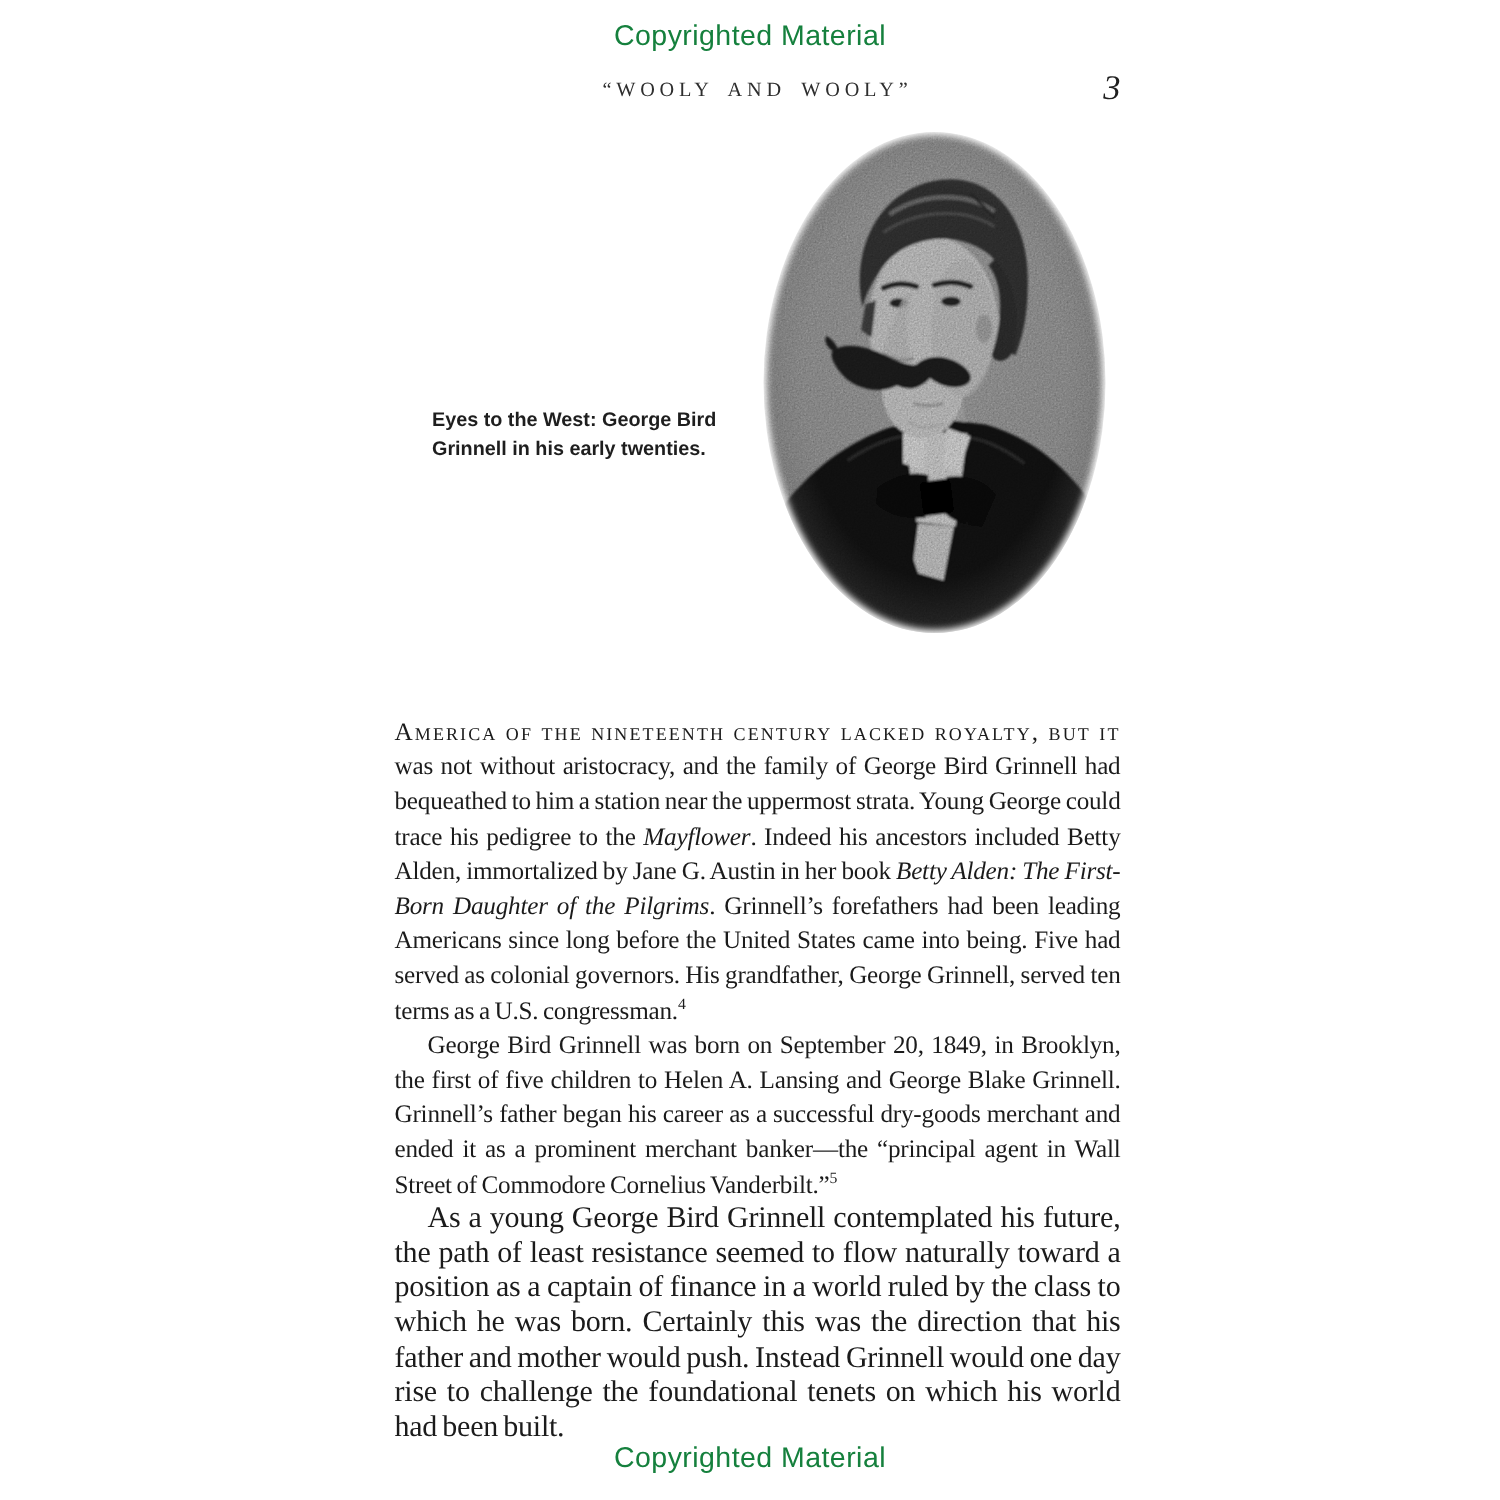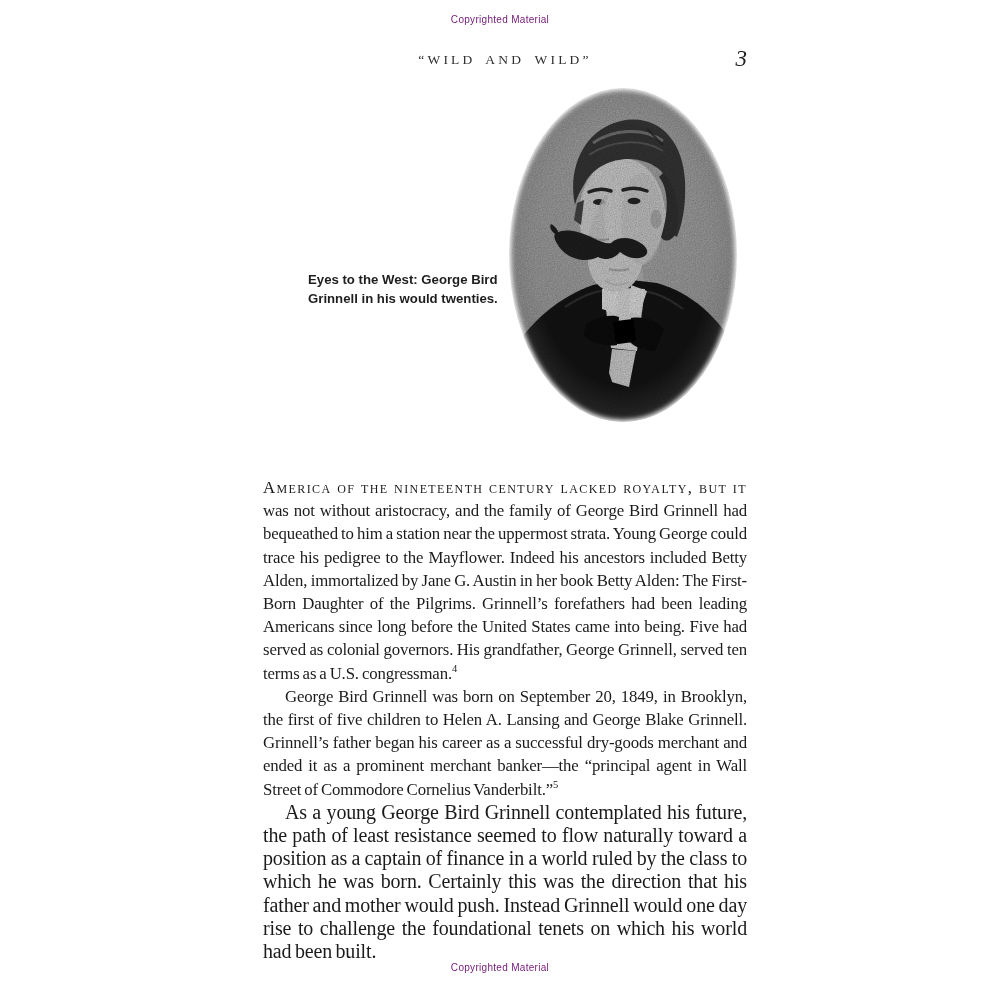--- a/index.html
+++ b/index.html
@@ -4,69 +4,69 @@
 <style>
   * { margin: 0; padding: 0; box-sizing: border-box; }
   html, body { width: 1000px; height: 1000px; background: #ffffff; overflow: hidden; }
   .page {
     position: relative; width: 1000px; height: 1000px; background: #ffffff;
     font-family: "Liberation Serif", serif; color: #1b1b1b;
   }
 
   .copyright {
     position: absolute; left: 0; width: 1000px; text-align: center;
-    font-family: "Liberation Sans", sans-serif; font-size: 10px;
-    color: #701a75; letter-spacing: 0.3px;
+    font-family: "Liberation Sans", sans-serif; font-size: 19px;
+    color: #15803d; letter-spacing: 0.3px;
   }
   .copyright.top { top: 14px; }
   .copyright.bottom { top: 962px; }
 
   .running-header { position: absolute; left: 263px; top: 46px; width: 484px; height: 30px; }
   .rh-title {
     position: absolute; left: 0; right: 0; top: 6px; text-align: center;
     font-family: "Liberation Serif", serif; font-size: 13.5px; color: #2e2e2e;
     letter-spacing: 3.2px; word-spacing: 4px;
   }
   .rh-num {
     position: absolute; right: 0; top: 0;
     font-family: "Liberation Serif", serif; font-style: italic;
     font-size: 23px; color: #1f1f1f;
   }
 
   .portrait { position: absolute; left: 505px; top: 85px; width: 236px; height: 340px; }
   .portrait svg { display: block; }
 
   .caption {
-    position: absolute; left: 308px; top: 271px; width: 200px;
+    position: absolute; left: 288px; top: 271px; width: 200px;
     font-family: "Liberation Sans", sans-serif; font-weight: bold;
     font-size: 13.2px; line-height: 18.6px; color: #1e1e1e;
   }
   .caption .credit { font-style: italic; }
 
   .body-text {
     position: absolute; left: 263px; top: 476px; width: 484px;
     font-size: 16.8px; line-height: 23.2px; text-align: justify;
     letter-spacing: -0.15px; word-spacing: -1px; color: #1b1b1b;
   }
   .body-text p { margin: 0; }
   .body-text p.indented { text-indent: 22px; }
   .body-text p.tight { font-size: 20px; word-spacing: -1.4px; }
   .smallcaps { font-variant: small-caps; letter-spacing: 1.4px; margin-top: 21px; }
-  .ital { }
+  .ital { font-style: italic; }
   sup.fn { font-size: 10.5px; vertical-align: super; line-height: 0; }
 </style>
 </head>
 <body>
 
 <div class="page">
 
   <div class="copyright top">Copyrighted Material</div>
 
   <div class="running-header">
-    <span class="rh-title">“WILD AND WILD”</span>
+    <span class="rh-title">“WOOLY AND WOOLY”</span>
     <span class="rh-num">3</span>
   </div>
 
   <div class="portrait">
     <svg width="236" height="340" viewBox="0 0 236 340">
       <defs>
         <radialGradient id="bgG" cx="50%" cy="36%" r="75%">
           <stop offset="0%" stop-color="#b7b7b7"></stop>
           <stop offset="55%" stop-color="#adadad"></stop>
           <stop offset="100%" stop-color="#9c9c9c"></stop>
@@ -144,21 +144,21 @@
         </g>
         <ellipse cx="118" cy="170" rx="114" ry="167" fill="url(#vign)"></ellipse>
         <rect x="0" y="0" width="236" height="340" filter="url(#grainF)" opacity="0.45"></rect>
       </g>
       <ellipse cx="118" cy="170" rx="116" ry="169" fill="none" stroke="#ffffff" stroke-width="8" filter="url(#rimBlur)"></ellipse>
     </svg>
   </div>
 
   <div class="caption">
     <div>Eyes to the West: George Bird</div>
-    <div>Grinnell in his would twenties.</div>
+    <div>Grinnell in his early twenties.</div>
   </div>
 
   <div class="body-text">
     <p><span class="smallcaps">America of the nineteenth century lacked royalty, but it</span><span> was not without aristocracy, and the family of George Bird Grinnell had bequeathed to him a station near the uppermost strata. Young George could trace his pedigree to the </span><span class="ital">Mayflower</span><span>. Indeed his ancestors included Betty Alden, immortalized by Jane G. Austin in her book </span><span class="ital">Betty Alden: The First-Born Daughter of the Pilgrims</span><span>. Grinnell’s forefathers had been leading Americans since long before the United States came into being. Five had served as colonial governors. His grandfather, George Grinnell, served ten terms as a U.S. congressman.</span><sup class="fn">4</sup></p>
     <p class="indented"><span>George Bird Grinnell was born on September 20, 1849, in Brooklyn, the first of five children to Helen A. Lansing and George Blake Grinnell. Grinnell’s father began his career as a successful dry-goods merchant and ended it as a prominent merchant banker—the “principal agent in Wall Street of Commodore Cornelius Vanderbilt.”</span><sup class="fn">5</sup></p>
     <p class="indented tight"><span>As a young George Bird Grinnell contemplated his future, the path of least resistance seemed to flow naturally toward a position as a captain of finance in a world ruled by the class to which he was born. Certainly this was the direction that his father and mother would push. Instead Grinnell would one day rise to challenge the foundational tenets on which his world had been built.</span></p>
   </div>
 
   <div class="copyright bottom">Copyrighted Material</div>
 

